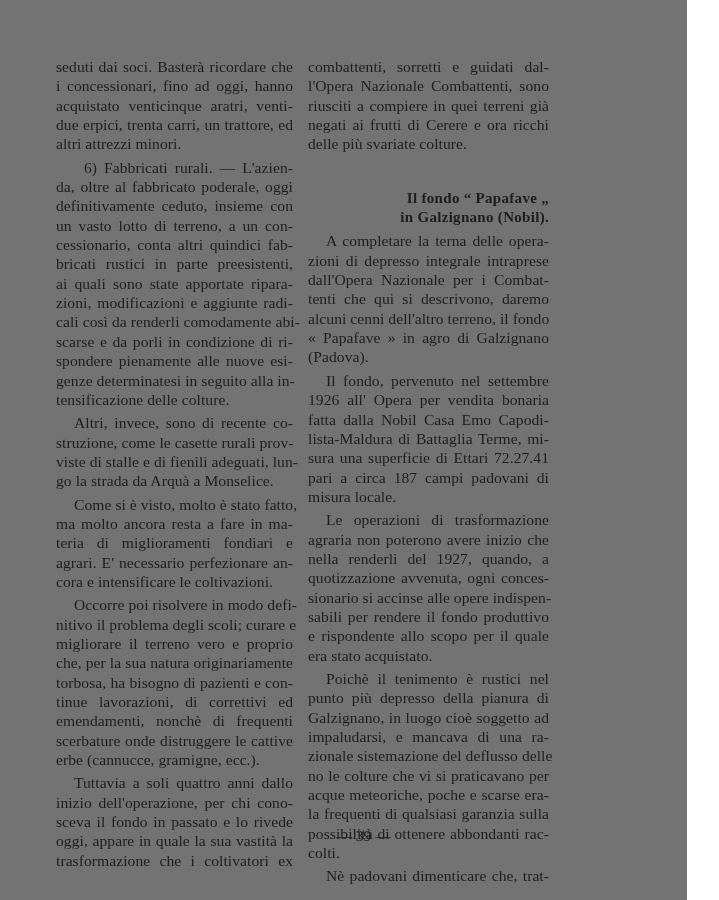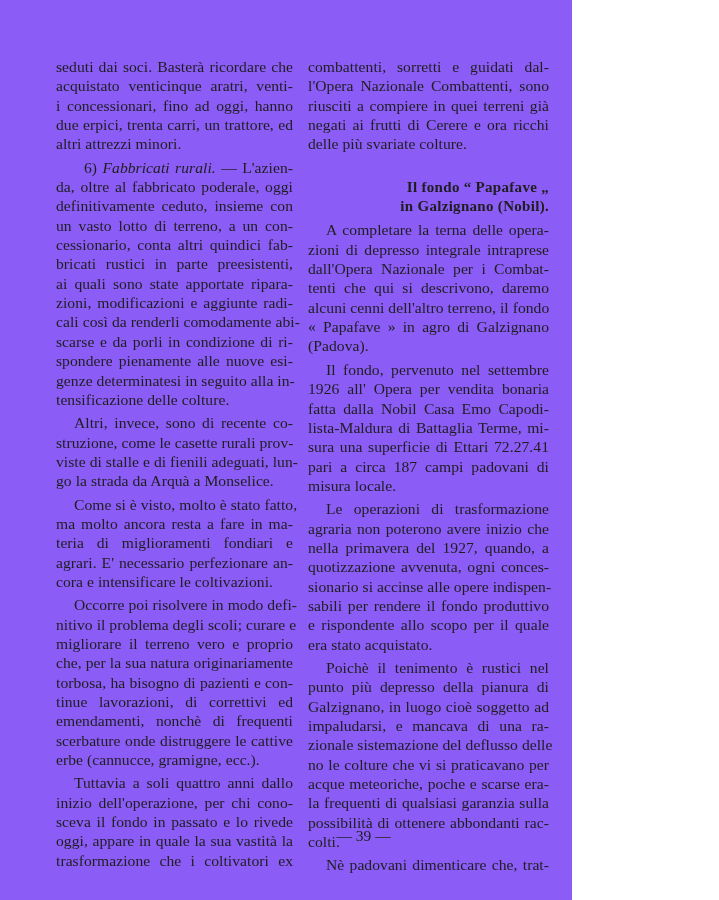--- a/index.html
+++ b/index.html
@@ -1,57 +1,57 @@
 <!DOCTYPE html>
 <html><head>
   <meta charset="utf-8">
   <style>
     html, body { margin: 0; padding: 0; background: #ffffff; }
     body { width: 719px; height: 900px; position: relative; overflow: hidden; }
     .page {
-      position: absolute; left: 0; top: 0; width: 572px; height: 900px;
-      background: #8b5cf6; color: #1e1e1e;
+      position: absolute; left: 0; top: 0; width: 687px; height: 900px;
+      background: #737373; color: #1e1e1e;
       font-family: "Liberation Serif", "DejaVu Serif", serif;
     }
     .col { position: absolute; top: 57px; }
     .col-left { left: 56px; width: 237px; }
     .col-right { left: 308px; width: 241px; }
     .line {
       display: block; height: 19.35px; line-height: 19.35px;
       font-size: 15.6px; white-space: nowrap;
       text-align: justify; text-align-last: justify;
       letter-spacing: 0.05px;
     }
     .line.last { text-align-last: left; }
     .line.indent { padding-left: 18px; }
     .line.gap { margin-top: 4px; }
-    .it { font-style: italic; }
+    .it { }
     .heading {
       display: block; height: 19.35px; line-height: 19.35px;
       font-size: 15px; font-weight: bold; text-align: right; white-space: nowrap;
       letter-spacing: 0.3px;
     }
-    .heading.first { margin-top: 24px; }
+    .heading.first { margin-top: 35px; }
     .heading.second { margin-bottom: 4px; }
     .folio {
       position: absolute; top: 827px; left: 0; width: 719px;
       text-align: center; font-size: 15.5px; color: #1e1e1e;
       font-family: "Liberation Serif", "DejaVu Serif", serif;
       padding-left: 4px;
     }
   </style>
 </head>
 <body>
 
 <div class="page">
 
   <div class="col col-left">
     <span class="line">seduti dai soci. Basterà ricordare che</span>
+    <span class="line">i concessionari, fino ad oggi, hanno</span>
     <span class="line">acquistato venticinque aratri, venti-</span>
-    <span class="line">i concessionari, fino ad oggi, hanno</span>
     <span class="line">due erpici, trenta carri, un trattore, ed</span>
     <span class="line last">altri attrezzi minori.</span>
     <span class="line indent gap" style="padding-left:28px;"><span>6) </span><span class="it">Fabbricati rurali.</span><span> — L'azien-</span></span>
     <span class="line">da, oltre al fabbricato poderale, oggi</span>
     <span class="line">definitivamente ceduto, insieme con</span>
     <span class="line">un vasto lotto di terreno, a un con-</span>
     <span class="line">cessionario, conta altri quindici fab-</span>
     <span class="line">bricati rustici in parte preesistenti,</span>
     <span class="line">ai quali sono state apportate ripara-</span>
     <span class="line">zioni, modificazioni e aggiunte radi-</span>
@@ -104,21 +104,21 @@
     <span class="line last">(Padova).</span>
     <span class="line indent gap">Il fondo, pervenuto nel settembre</span>
     <span class="line">1926 all' Opera per vendita bonaria</span>
     <span class="line">fatta dalla Nobil Casa Emo Capodi-</span>
     <span class="line">lista-Maldura di Battaglia Terme, mi-</span>
     <span class="line">sura una superficie di Ettari 72.27.41</span>
     <span class="line">pari a circa 187 campi padovani di</span>
     <span class="line last">misura locale.</span>
     <span class="line indent gap">Le operazioni di trasformazione</span>
     <span class="line">agraria non poterono avere inizio che</span>
-    <span class="line">nella primavera del 1927, quando, a</span>
+    <span class="line">nella renderli del 1927, quando, a</span>
     <span class="line">quotizzazione avvenuta, ogni conces-</span>
     <span class="line">sionario si accinse alle opere indispen-</span>
     <span class="line">sabili per rendere il fondo produttivo</span>
     <span class="line">e rispondente allo scopo per il quale</span>
     <span class="line last">era stato acquistato.</span>
     <span class="line indent gap">Poichè il tenimento è rustici nel</span>
     <span class="line">punto più depresso della pianura di</span>
     <span class="line">Galzignano, in luogo cioè soggetto ad</span>
     <span class="line">impaludarsi, e mancava di una ra-</span>
     <span class="line">zionale sistemazione del deflusso delle</span>

